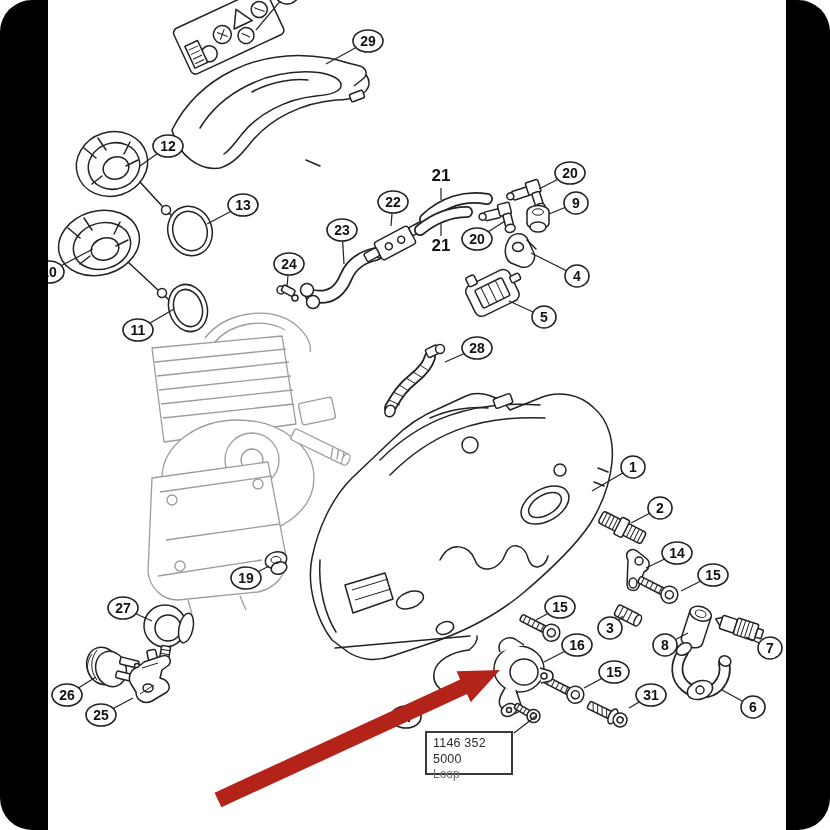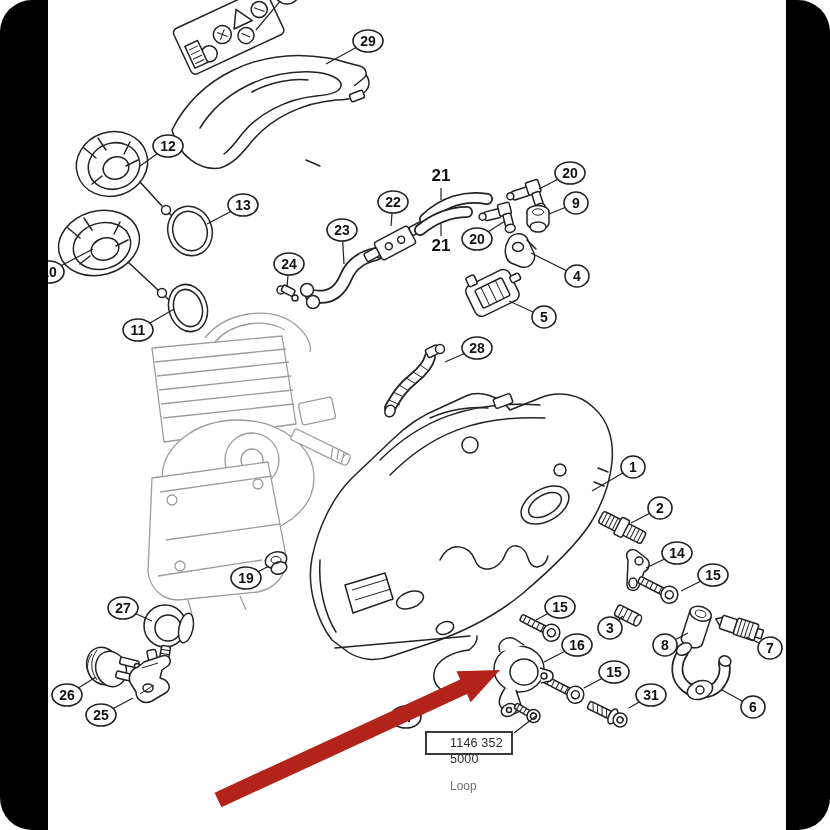--- a/index.html
+++ b/index.html
@@ -2,24 +2,24 @@
 <html><head>
 <meta charset="utf-8">
 <style>
   html,body{margin:0;padding:0;background:#fff;}
   .stage{position:relative;width:830px;height:830px;background:#fff;overflow:hidden;
          font-family:"Liberation Sans","DejaVu Sans",sans-serif;border-radius:32px;}
   .stage svg{position:absolute;left:0;top:0;}
   .band{position:absolute;top:0;height:830px;background:#000;z-index:20;}
   .band-left{left:0;width:48px;}
   .band-right{left:786px;width:44px;}
-  .label-box{position:absolute;left:425px;top:731px;width:88px;height:24px;z-index:30;
-             background:#fff;border:2px solid #3a3a3a;padding:2px 0 0 23px;box-sizing:border-box;}
+  .label-box{position:absolute;left:425px;top:731px;width:88px;height:44px;z-index:30;
+             background:#fff;border:2px solid #3a3a3a;padding:2px 0 0 6px;box-sizing:border-box;}
   .label-box .pn{font-size:12.5px;color:#2b2b2b;letter-spacing:.2px;line-height:16px;}
-  .label-box .nm{font-size:12px;color:#6e6e6e;line-height:15px;margin-top:12px;}
+  .label-box .nm{font-size:12px;color:#6e6e6e;line-height:15px;}
   
   .ln{stroke:#222;stroke-width:1.5;fill:none;stroke-linecap:round;stroke-linejoin:round;}
   .lnf{stroke:#222;stroke-width:1.5;fill:#fff;stroke-linejoin:round;}
   .thin{stroke:#222;stroke-width:1;fill:none;}
   .faded{stroke:#9c9c9c;stroke-width:1.3;fill:#fff;stroke-linejoin:round;}
   .fadedl{stroke:#9c9c9c;stroke-width:1.3;fill:none;}
   .tube-o{stroke:#222;fill:none;stroke-linecap:round;}
   .tube-i{stroke:#fff;fill:none;stroke-linecap:round;}
   .callout-ell{fill:#fff;stroke:#222;stroke-width:1.6;}
   .callout-txt{font-family:"Liberation Sans","DejaVu Sans",sans-serif;font-size:14px;font-weight:600;fill:#111;}

